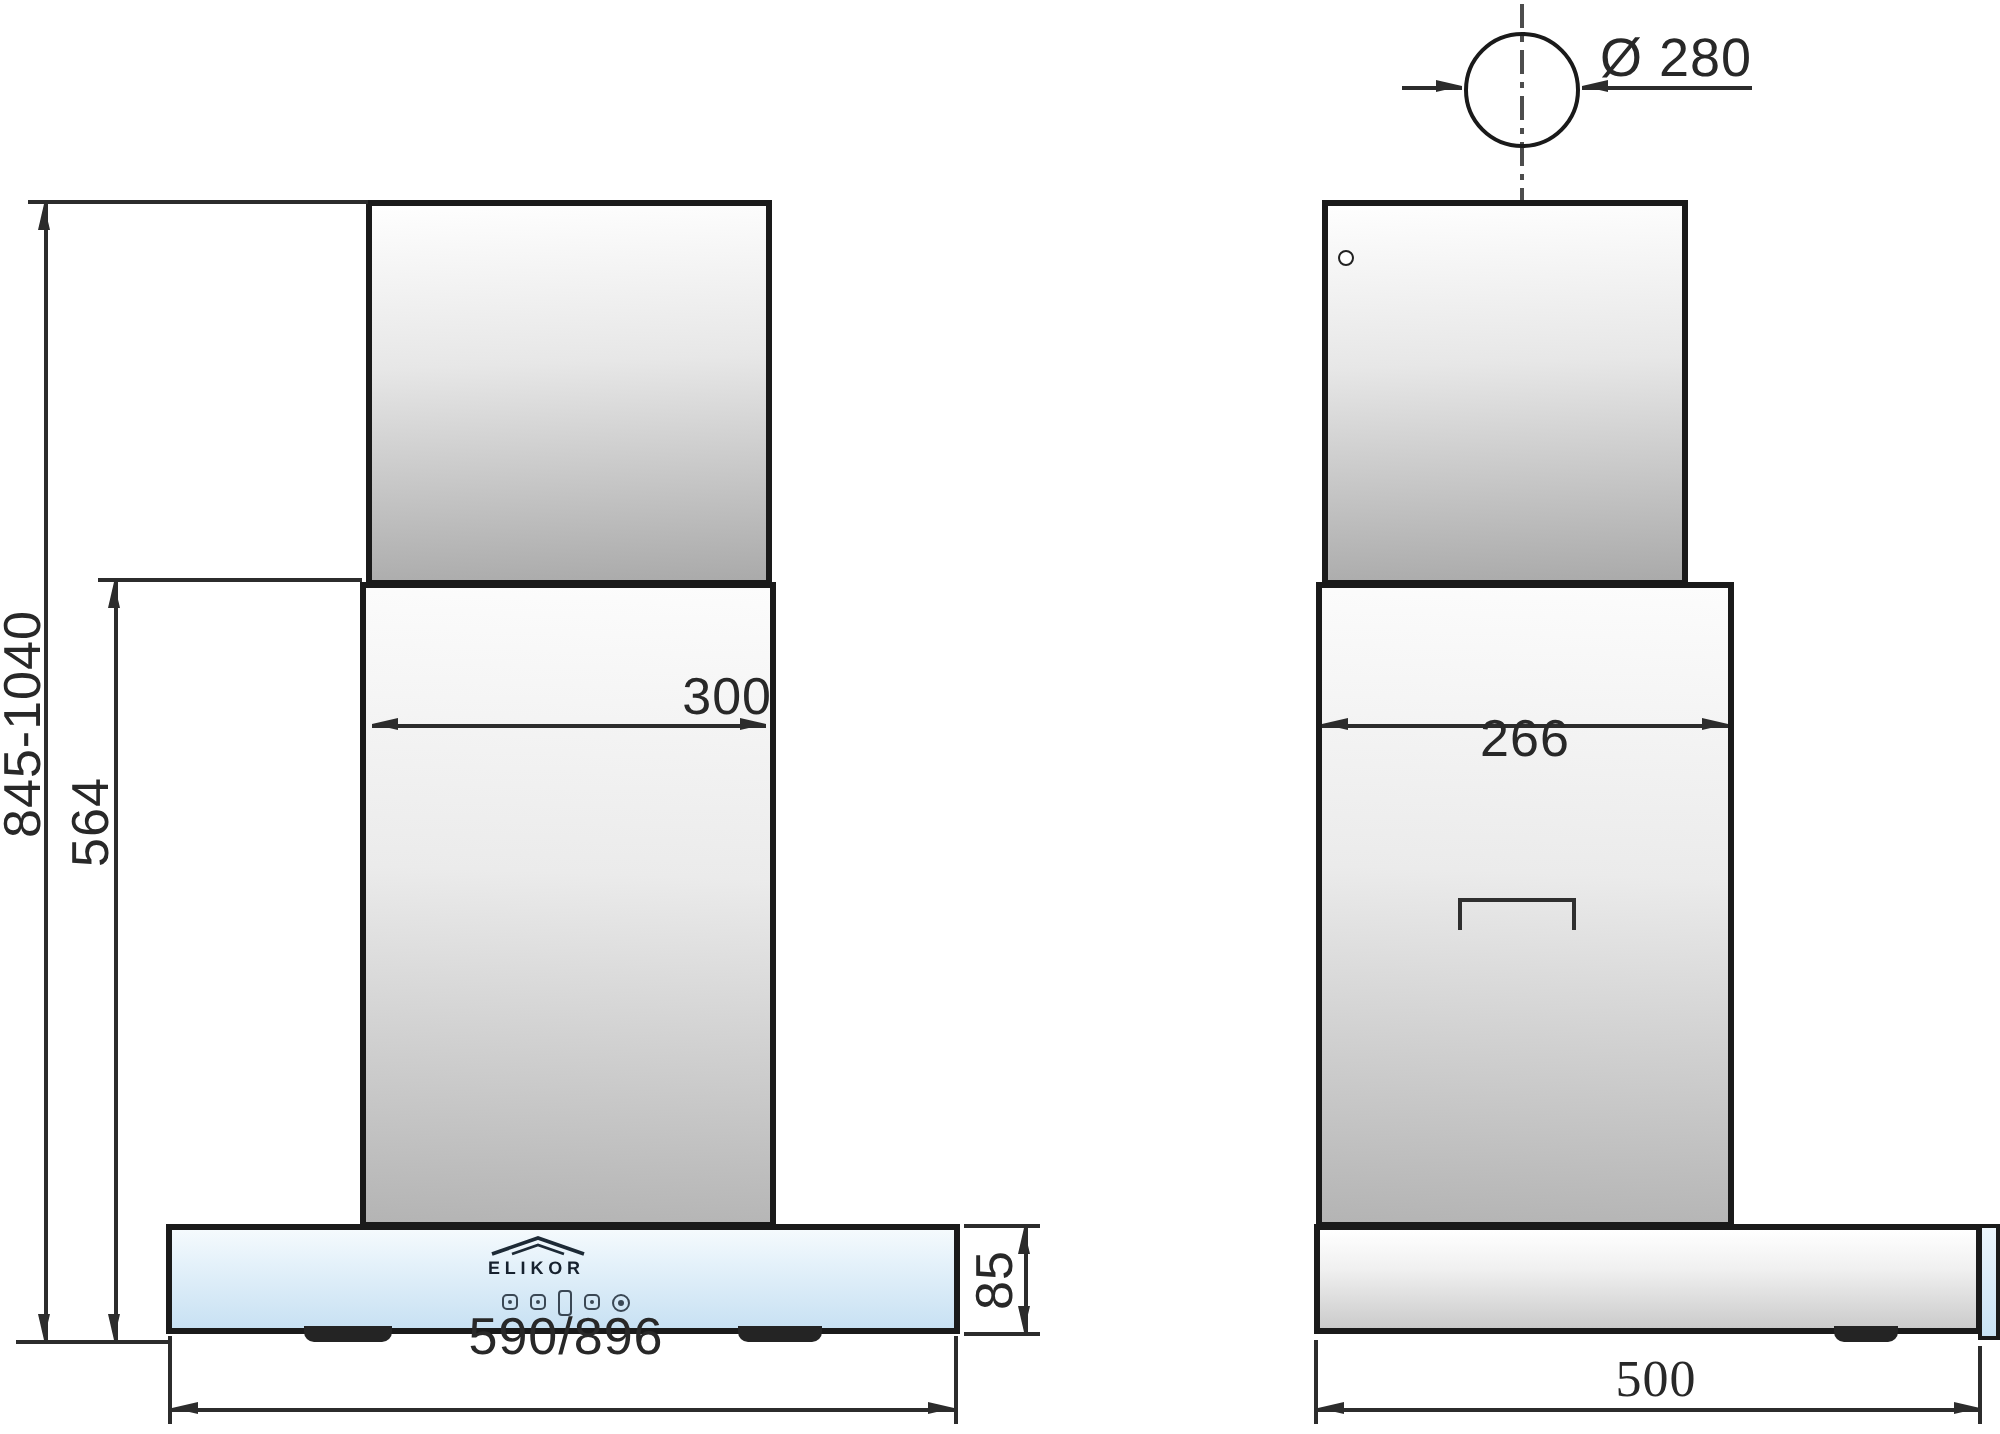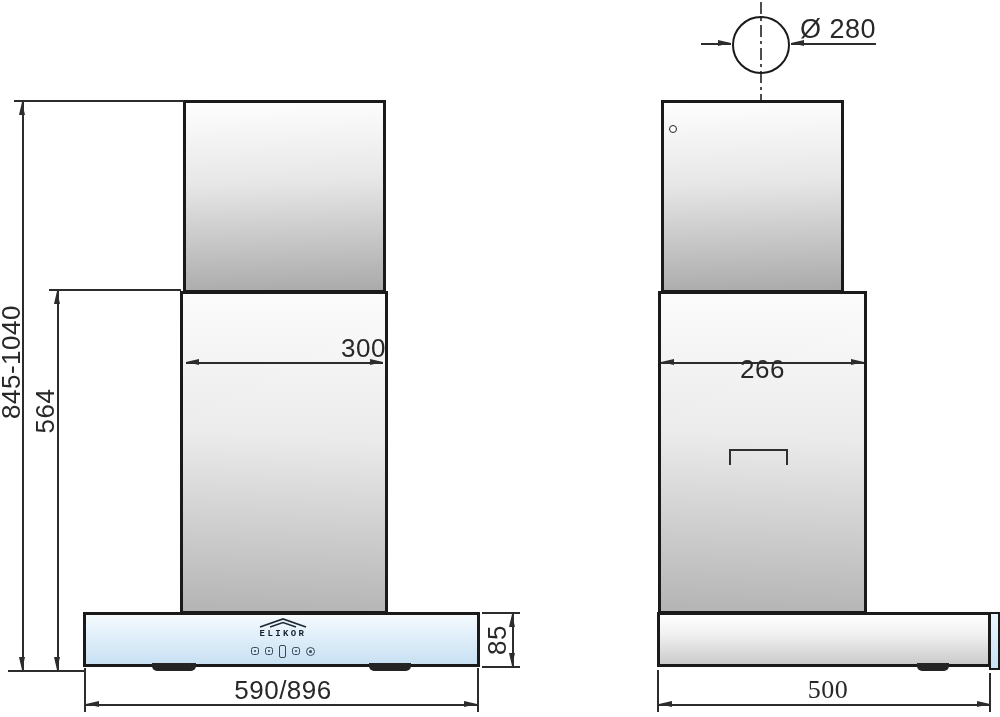--- a/index.html
+++ b/index.html
@@ -40,21 +40,21 @@
 
   
   .circle{position:absolute;border-radius:50%;box-sizing:border-box;}
 
   
   .bracket{position:absolute;box-sizing:border-box;border-top:2px solid #2f2f2f;
       border-left:2px solid #2f2f2f;border-right:2px solid #2f2f2f;}
 
   
   .logo{position:absolute;left:244px;top:617px;width:78px;display:flex;
-      flex-direction:column;align-items:center;font-family:Liberation Mono, monospace;}
+      flex-direction:column;align-items:flex-start;}
   .logo-text{font-size:9px;font-weight:bold;letter-spacing:2.4px;color:#16212e;
       margin-top:1px;}
   .controls{position:absolute;left:247px;top:644px;width:72px;height:14px;
       display:flex;align-items:center;justify-content:center;gap:6px;}
   .cbtn{width:8px;height:8px;border:1.4px solid #3a4754;border-radius:2.5px;
       box-sizing:border-box;position:relative;}
   .cbtn::after{content:"";position:absolute;inset:2px;background:#3a4754;border-radius:1px;}
   .cdisplay{width:7px;height:13px;border:1.4px solid #3a4754;border-radius:2px;
       box-sizing:border-box;}
   .cround{width:9px;height:9px;border:1.4px solid #3a4754;border-radius:50%;
@@ -106,21 +106,21 @@
     <div class="dim-label rot" style="left:-5px;top:398px;width:100px;">564</div>
 
     <div class="xln" style="left:482px;top:612px;width:38px;height:1.6px;"></div>
     <div class="xln" style="left:482px;top:666px;width:38px;height:1.6px;"></div>
     <div class="dlv a-top a-bot" style="left:512px;top:614px;height:52px;"></div>
     <div class="dim-label rot" style="left:467px;top:627px;width:60px;">85</div>
 
     <div class="xln" style="left:84px;top:668px;width:1.6px;height:44px;"></div>
     <div class="xln" style="left:477px;top:668px;width:1.6px;height:44px;"></div>
     <div class="dlh a-left a-right" style="left:86px;top:704px;width:391px;"></div>
-    <div class="dim-label" style="left:133px;top:677px;width:300px;">590/896</div>
+    <div class="dim-label" style="left:133px;top:655px;width:300px;">590/896</div>
   </div>
 
   <div>
 
     <div class="axis" style="left:760px;top:2px;height:468px;"></div>
 
     <div class="circle" style="left:732px;top:16px;width:58px;height:58px;border:2.6px solid #1a1a1a;"></div>
 
     <div class="dlh a-right" style="left:701px;top:43px;width:30px;"></div>
     <div class="dlh a-left" style="left:791px;top:43px;width:85px;"></div>

